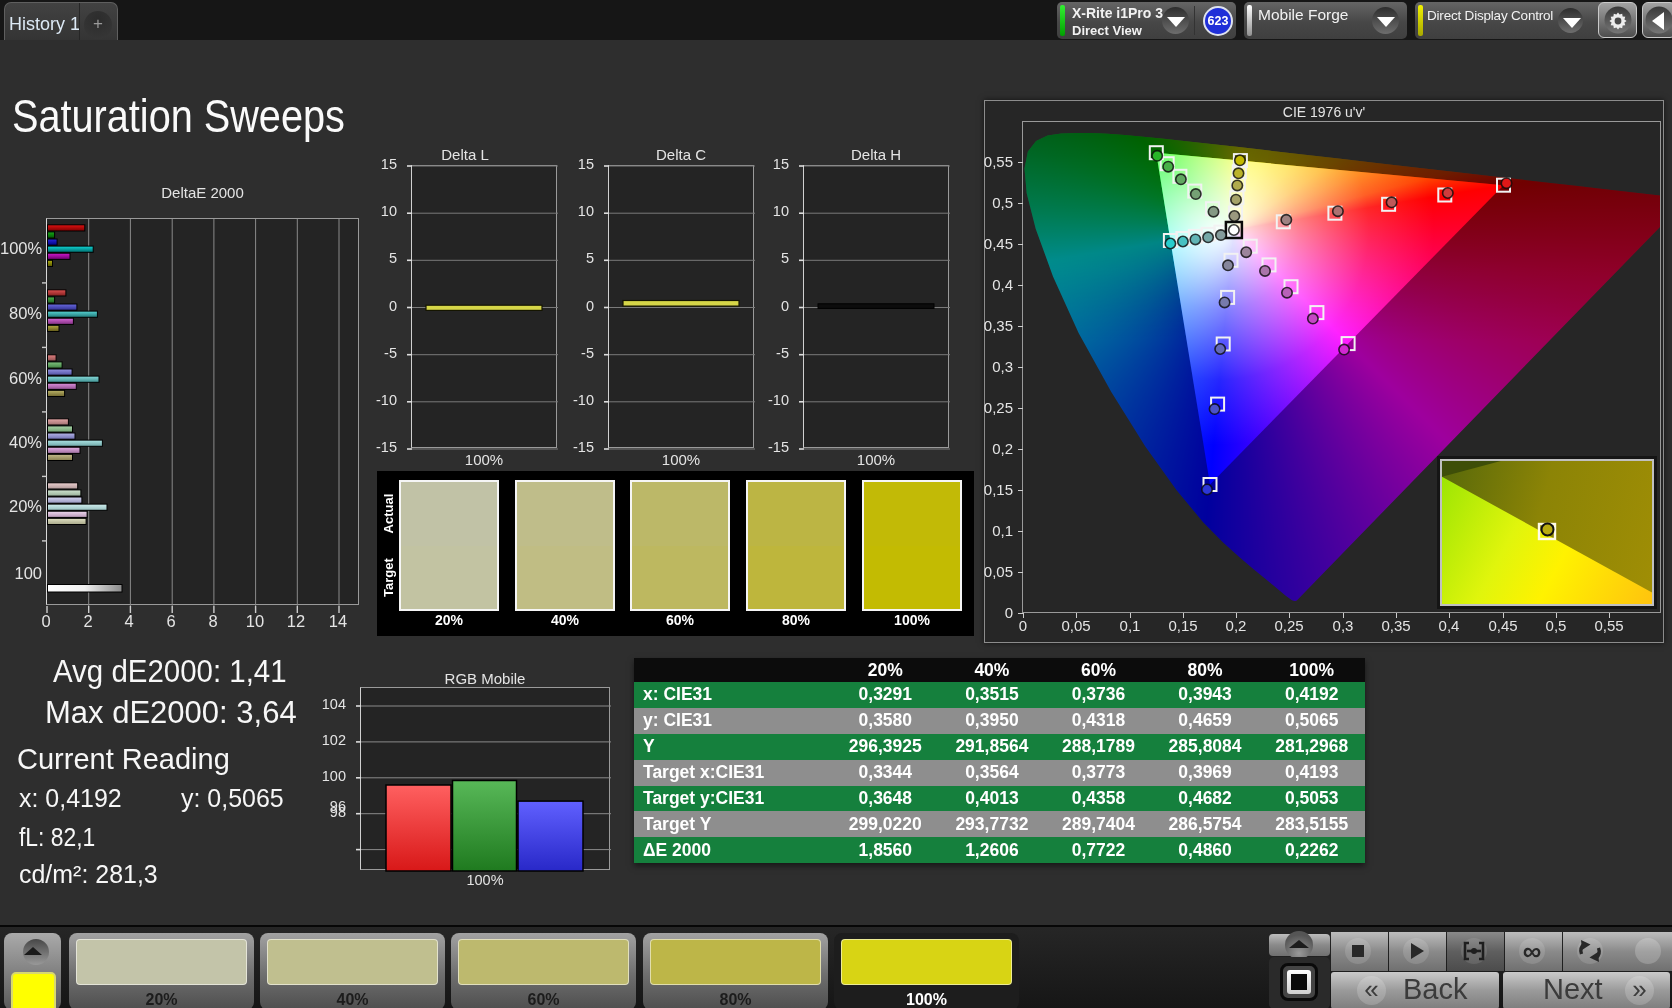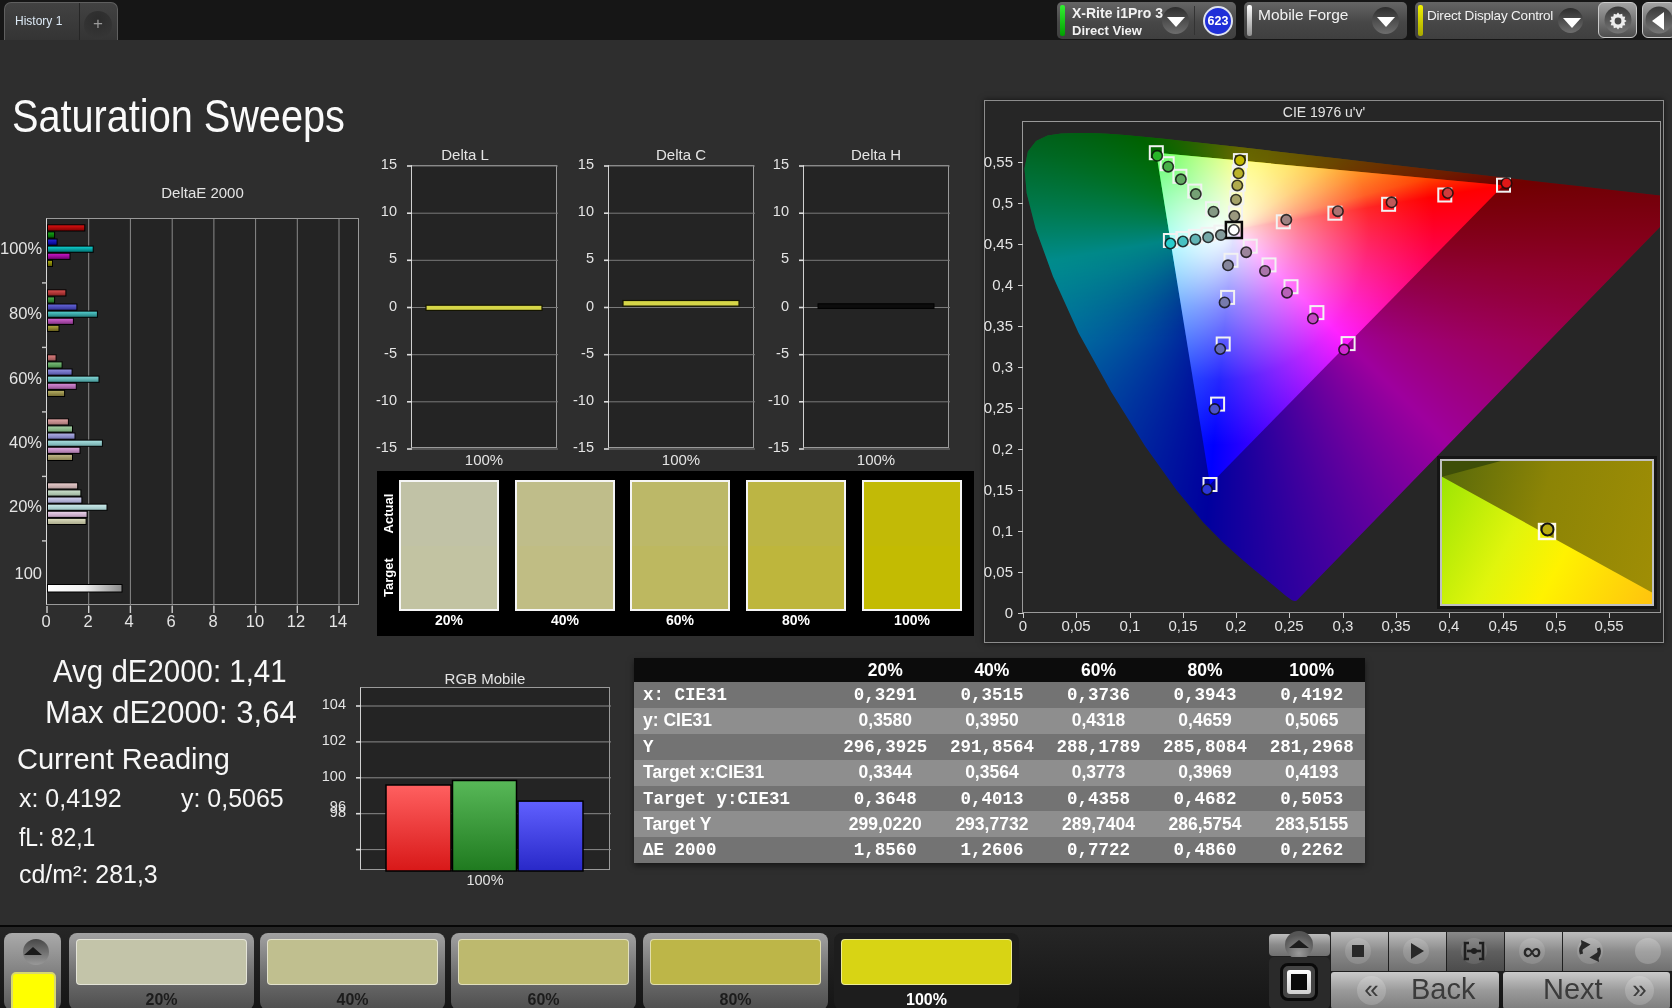--- a/index.html
+++ b/index.html
@@ -1,21 +1,21 @@
 <!DOCTYPE html>
 <html><head><meta charset="utf-8"><style>
 * { margin:0; padding:0; box-sizing:border-box; }
 html,body { width:1672px; height:1008px; background:#2e2e2e; overflow:hidden;
   font-family:"Liberation Sans", sans-serif; }
 
 #topbar { position:absolute; left:0; top:0; width:1672px; height:40px; background:#161616; }
 #tab { position:absolute; left:4px; top:2px; width:114px; height:38px;
   background:linear-gradient(#424242,#343434); border:1px solid #5f5f5f; border-bottom:none;
   border-radius:7px 7px 0 0; color:#dce9f5; font-size:16px; }
-#tab .t { position:absolute; left:10px; top:11px; font-size:12px; }
+#tab .t { position:absolute; left:4px; top:11px; font-size:18px; }
 #tab .div { position:absolute; left:74px; top:0; width:1px; height:37px; background:#262626; }
 #tab .plus { position:absolute; left:79px; top:8px; width:28px; height:28px; border-radius:50%;
   background:radial-gradient(circle at 50% 30%, #2c2c2c, #383838); color:#9a9a9a; font-size:17px;
   text-align:center; line-height:26px; }
 .tbtn { position:absolute; top:2px; height:37px; border-radius:5px;
   background:linear-gradient(#656565,#474747 55%,#3f3f3f); }
 .stripe { position:absolute; left:3px; top:3px; width:5px; height:31px; border-radius:2px; }
 .tbtxt { position:absolute; left:18px; color:#f2f2f2; font-size:15.5px; font-weight:bold; white-space:nowrap; }
 .arr { position:absolute; width:27px; height:27px; top:5px; border-radius:50%;
   background:linear-gradient(#2d2d2d,#6e6e6e); }
@@ -64,21 +64,21 @@
 .stat { position:absolute; color:#f7f7f7; white-space:nowrap; transform-origin:left top; }
 
 #rgbplot { position:absolute; left:360px; top:687px; width:250px; height:183px;
   background:#242424; border:1px solid #9a9a9a; border-left:1px solid #d0d0d0; }
 
 #dtable { position:absolute; left:634px; top:658px; width:731px; border-collapse:collapse;
   font-size:17.5px; color:#fff; box-shadow:0 3px 6px rgba(0,0,0,0.5); }
 #dtable td { height:25.9px; text-align:center; font-weight:bold; padding:0; }
 #dtable td.lbl { text-align:left; padding-left:9px; width:198px; }
 #dtable tr.th td { background:#0c0c0c; height:24px; }
-#dtable tr.dark td { background:#737373;font-family:Liberation Mono, monospace; }
+#dtable tr.dark td { background:#15803d; }
 #dtable tr.light td { background:#8e8e8e; }
 
 #botbar { position:absolute; left:0; top:925px; width:1672px; height:83px;
   background:linear-gradient(#262626,#161616); border-top:2px solid #070707; }
 #leftbtn { position:absolute; left:4px; top:6px; width:57px; height:77px; border-radius:8px;
   background:linear-gradient(#aaa,#5a5a5a); }
 #leftbtn .tri { position:absolute; left:20px; top:14px; width:0; height:0;
   border:9px solid transparent; border-bottom:8px solid #1a1a1a; border-top:none; }
 #leftbtn .circ { position:absolute; left:19px; top:6px; width:26px; height:26px; border-radius:50%;
   background:linear-gradient(#474747,#999); }
@@ -766,19 +766,19 @@
         <path d="M267.5 16 A 9 9 0 0 1 265 26"></path>
       </g>
     <g fill="#282828">
         <path d="M250 8 L259.5 12.5 L251 18 Z"></path>
         <path d="M268 30 L258.5 25.5 L267 20 Z"></path>
       </g>
     <circle cx="317" cy="19" r="13" fill="rgba(255,255,255,0.2)"></circle>
   </svg>
   <div class="navbtn" style="left:1331px;width:168px;border-radius:3px">
     <div style="position:absolute;left:26px;top:4px;width:29px;height:29px;border-radius:50%;background:rgba(255,255,255,0.18);font-size:26px;text-align:center;line-height:27px">«</div>
-    <div style="position:absolute;left:80px;top:1px">Back</div>
+    <div style="position:absolute;left:72px;top:1px">Back</div>
   </div>
   <div class="navbtn" style="left:1503px;width:167px;border-radius:3px">
     <div style="position:absolute;left:40px;top:1px">Next</div>
     <div style="position:absolute;left:122px;top:4px;width:29px;height:29px;border-radius:50%;background:rgba(255,255,255,0.18);font-size:26px;text-align:center;line-height:27px">»</div>
   </div>
 </div>
 
 </body></html>

